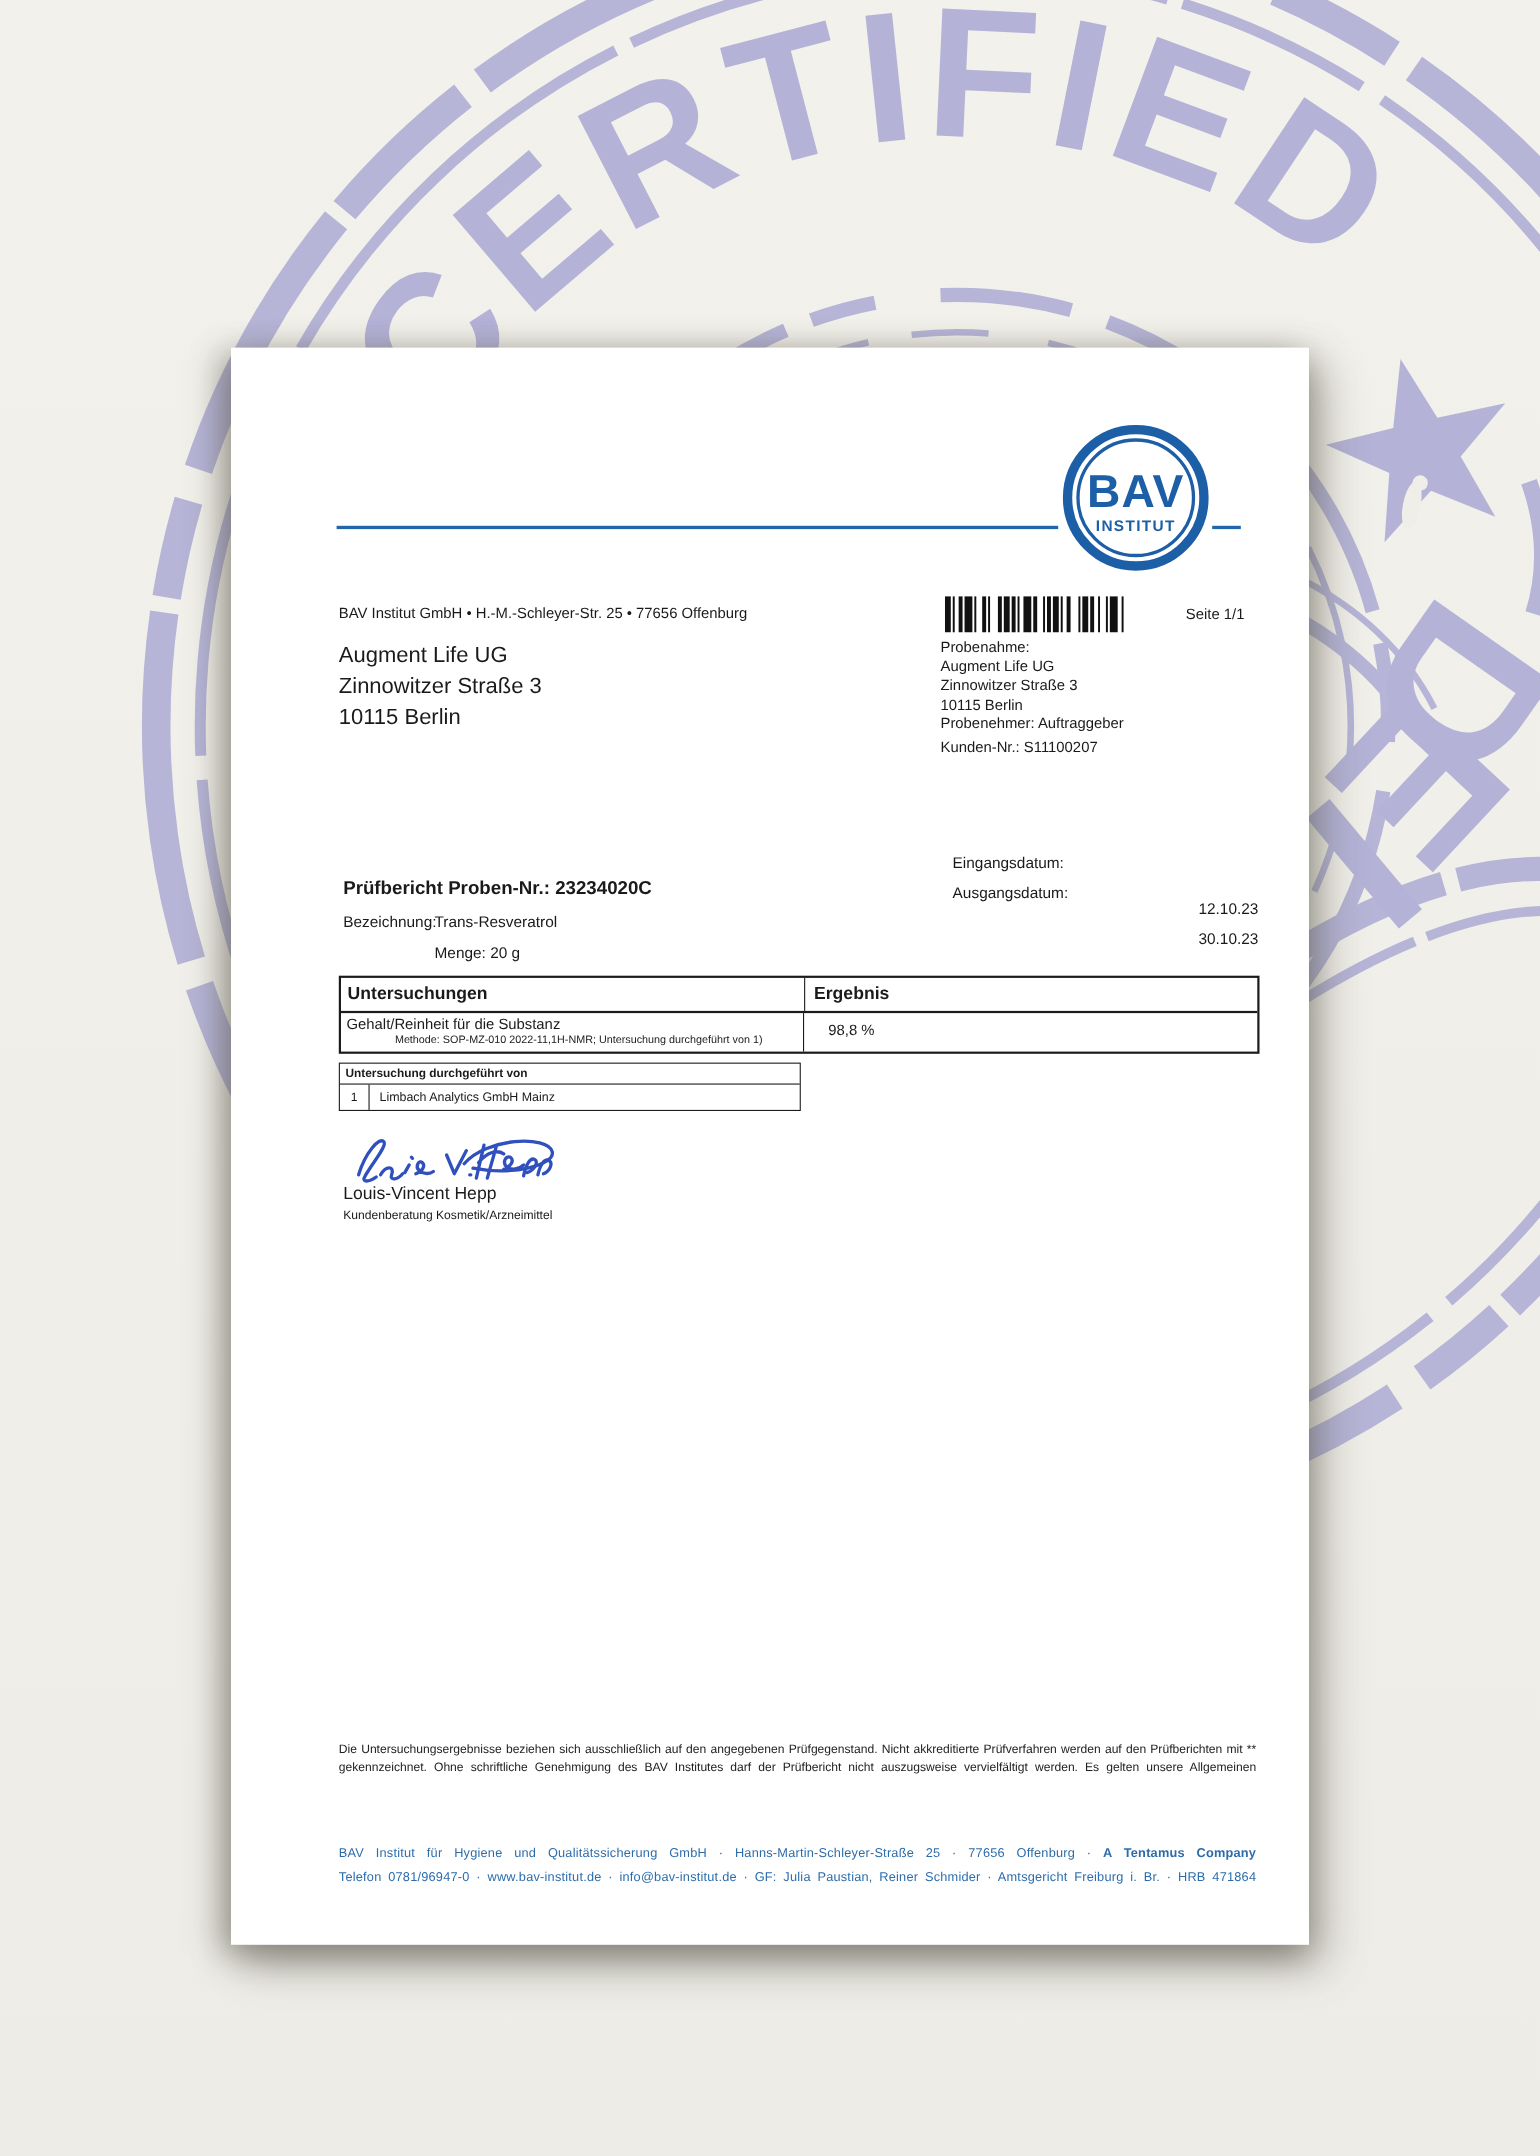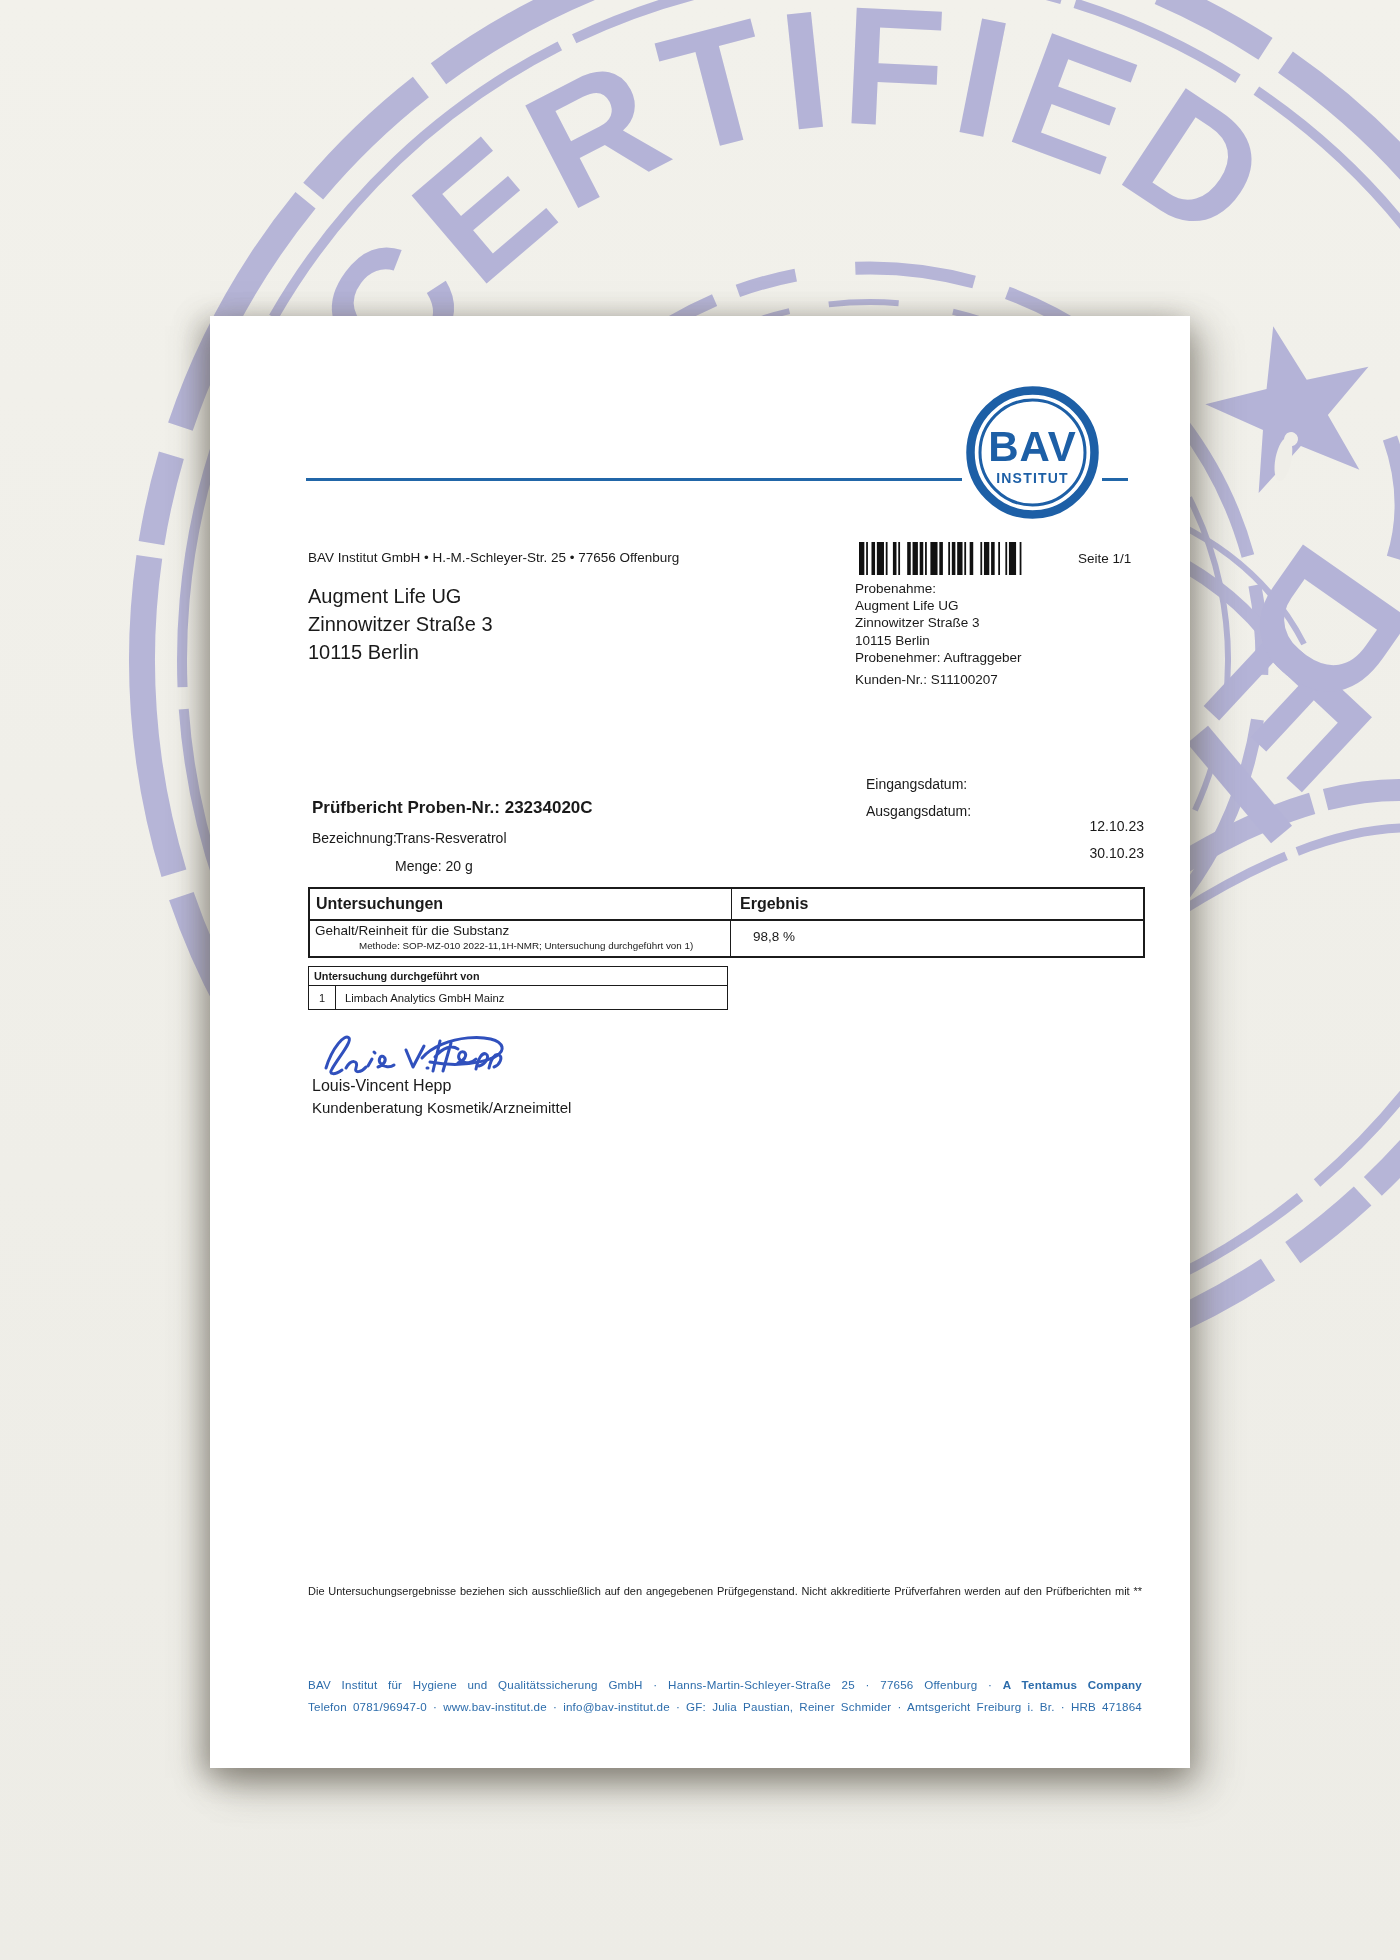--- a/index.html
+++ b/index.html
@@ -35,21 +35,21 @@
   .tname{font-size:13.5px;padding-top:2px;}
   .tmethod{font-size:9.8px;padding-top:2px;margin-left:44px;}
   
   .tbl2{left:98px;top:650px;width:418px;border:1.5px solid #1b1b1b;}
   .tbl2 .hdr{height:18px;border-bottom:1px solid #1b1b1b;font-size:10.8px;font-weight:bold;padding-left:5px;display:flex;align-items:center;}
   .tbl2 .row{display:flex;height:23px;}
   .tbl2 .row .n{width:26px;border-right:1px solid #1b1b1b;display:flex;align-items:center;justify-content:center;font-size:11px;}
   .tbl2 .row .lab{padding-left:9px;display:flex;align-items:center;font-size:11.3px;}
   
   .signer-name{left:102px;top:761px;font-size:16px;}
-  .signer-role{left:102px;top:783px;font-size:15px;}
+  .signer-role{left:102px;top:783px;font-size:11px;}
   
   .legal{left:98px;top:1268px;width:834px;font-size:11px;line-height:15.5px;color:#222;}
   .legal .just{text-align:justify;text-align-last:justify;}
   .footer{width:834px;color:#2c6cab;font-size:11.6px;letter-spacing:.2px;}
   .fjust{text-align:justify;text-align-last:justify;}
   .footer b{font-weight:bold;}
 </style>
 </head>
 <body>
 
@@ -188,20 +188,21 @@
         <path d="M 158 41 c 2 -10 6 -17 10 -15 c 4 2 0 10 -7 12"></path>
         <path d="M 171 40 c 2 -9 6 -15 10 -13 c 4 2 1 10 -5 12"></path>
         <path d="M 104 30 C 124 6 180 4 184 19 C 187 31 148 41 112 34"></path>
       </g>
     </svg>
     <div class="abs txt signer-name">Louis-Vincent Hepp</div>
     <div class="abs txt signer-role">Kundenberatung Kosmetik/Arzneimittel</div>
 
     <div class="abs legal">
       <div class="just">Die Untersuchungsergebnisse beziehen sich ausschließlich auf den angegebenen Prüfgegenstand. Nicht akkreditierte Prüfverfahren werden auf den Prüfberichten mit **</div>
+      <div class="just">gekennzeichnet. Ohne schriftliche Genehmigung des BAV Institutes darf der Prüfbericht nicht auszugsweise vervielfältigt werden. Es gelten unsere Allgemeinen</div>
     </div>
 
     <div class="abs footer fjust" style="left:98px;top:1362px;">
       <span>BAV Institut für Hygiene und Qualitätssicherung GmbH · Hanns-Martin-Schleyer-Straße 25 · 77656 Offenburg · </span><b>A Tentamus Company</b>
     </div>
     <div class="abs footer fjust" style="left:98px;top:1384px;">Telefon 0781/96947-0 · www.bav-institut.de · info@bav-institut.de · GF: Julia Paustian, Reiner Schmider · Amtsgericht Freiburg i. Br. · HRB 471864</div>
 
   </div>
 </div>
 

